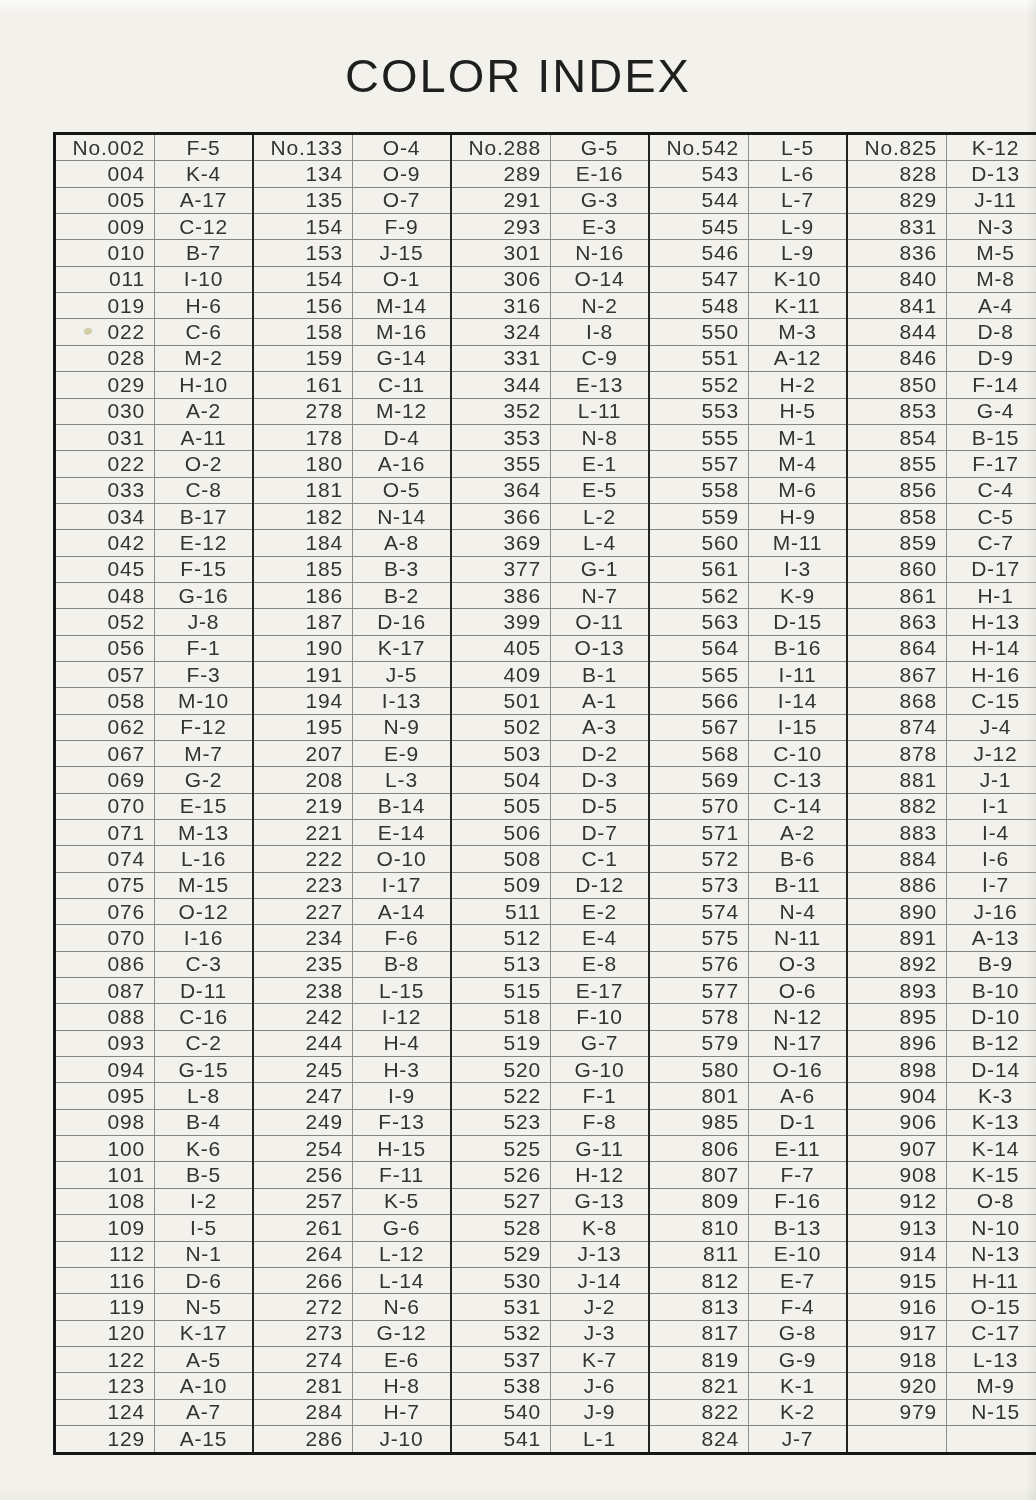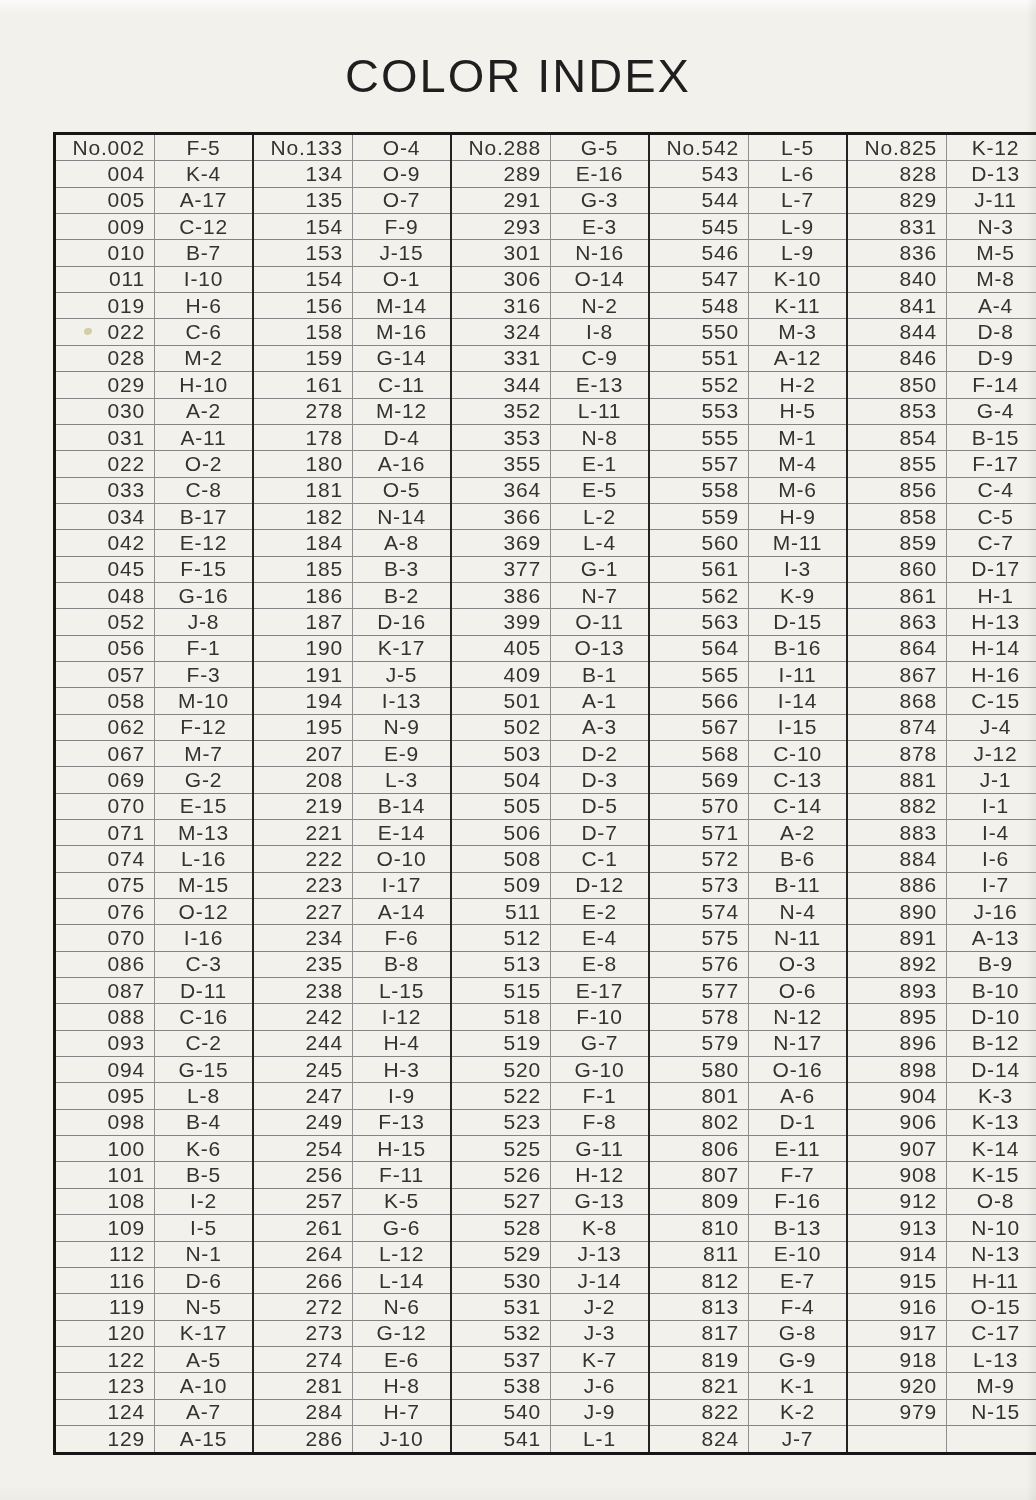--- a/index.html
+++ b/index.html
@@ -534,21 +534,21 @@
           <td class="num">904</td>
           <td class="code last">K-3</td>
         </tr>
         <tr>
           <td class="num">098</td>
           <td class="code">B-4</td>
           <td class="num">249</td>
           <td class="code">F-13</td>
           <td class="num">523</td>
           <td class="code">F-8</td>
-          <td class="num">802</td>
+          <td class="num">985</td>
           <td class="code">D-1</td>
           <td class="num">906</td>
           <td class="code last">K-13</td>
         </tr>
         <tr>
           <td class="num">100</td>
           <td class="code">K-6</td>
           <td class="num">254</td>
           <td class="code">H-15</td>
           <td class="num">525</td>

